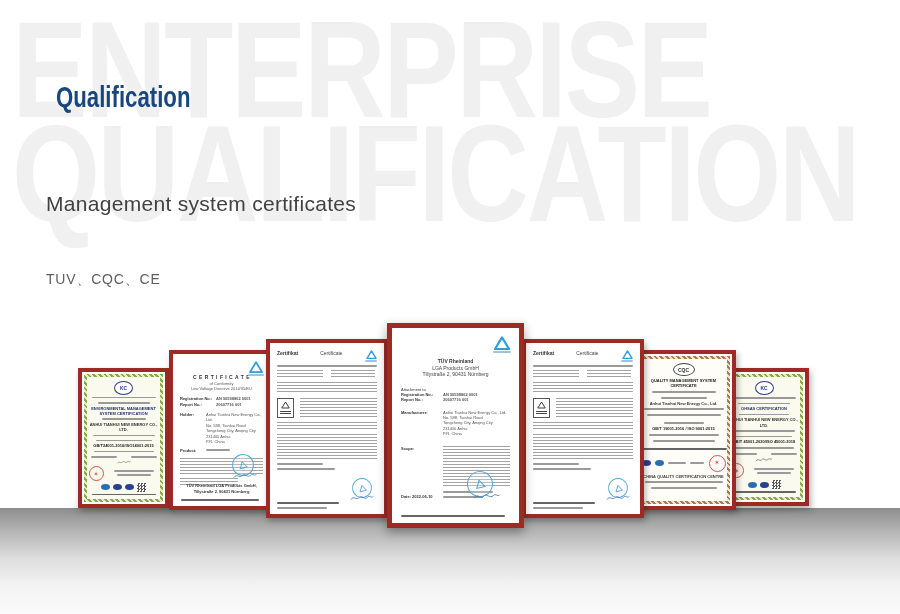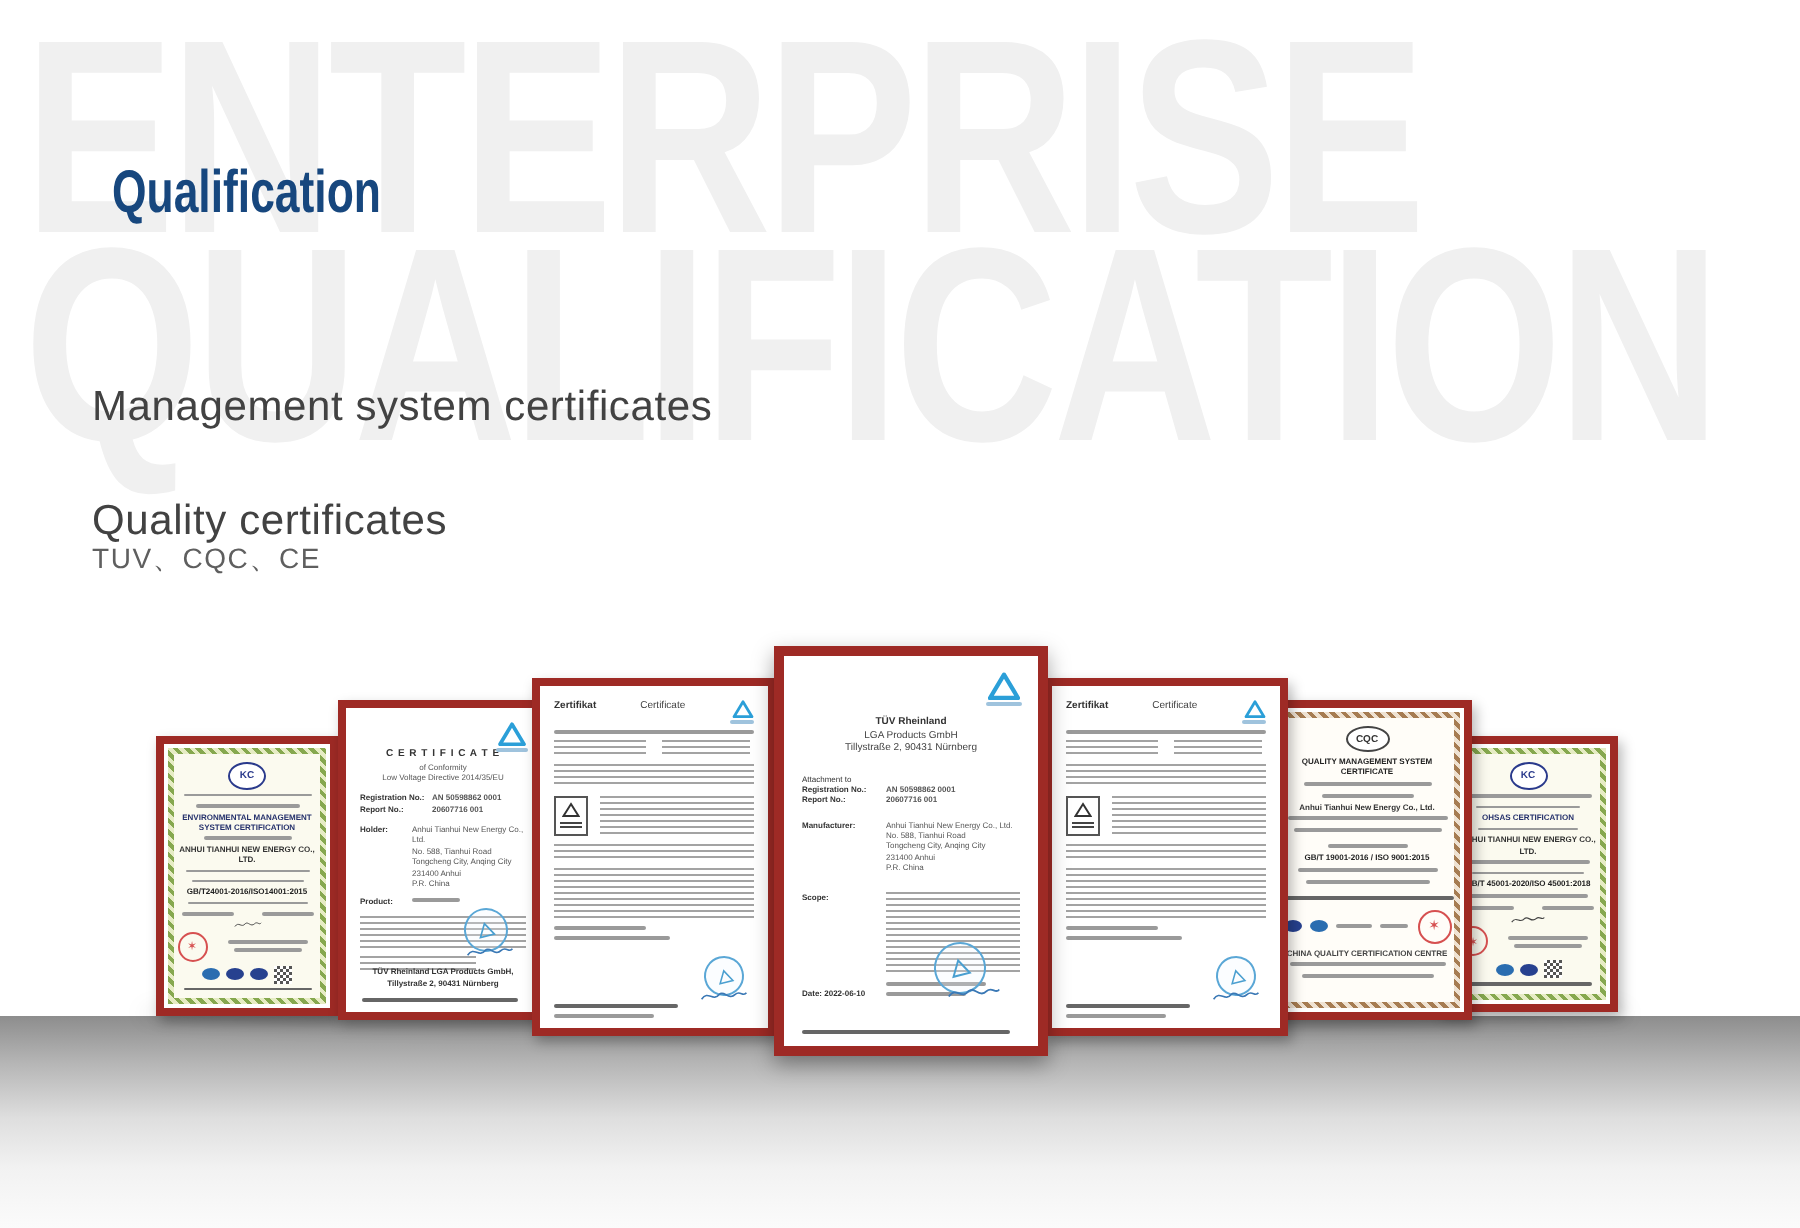--- a/index.html
+++ b/index.html
@@ -98,21 +98,20 @@
 </head>
 <body>
 
 <div class="page">
 
   <div class="wm" id="wm1">ENTERPRISE</div>
   <div class="wm" id="wm2">QUALIFICATION</div>
 
   <div class="page-title">Qualification</div>
   <div class="sec-h" id="sec1h">Management system certificates</div>
-  <div class="sec-h" id="sec2h">Quality certificates</div>
   <div class="sec-i" id="sec2i">TUV、CQC、CE</div>
 
   <div class="floor"></div>
   <div class="fan-shadow"></div>
 
   <div class="cert" id="cert1">
     <div class="paper-green">
       <div class="kc-logo">
           <span>KC</span>
         </div>

